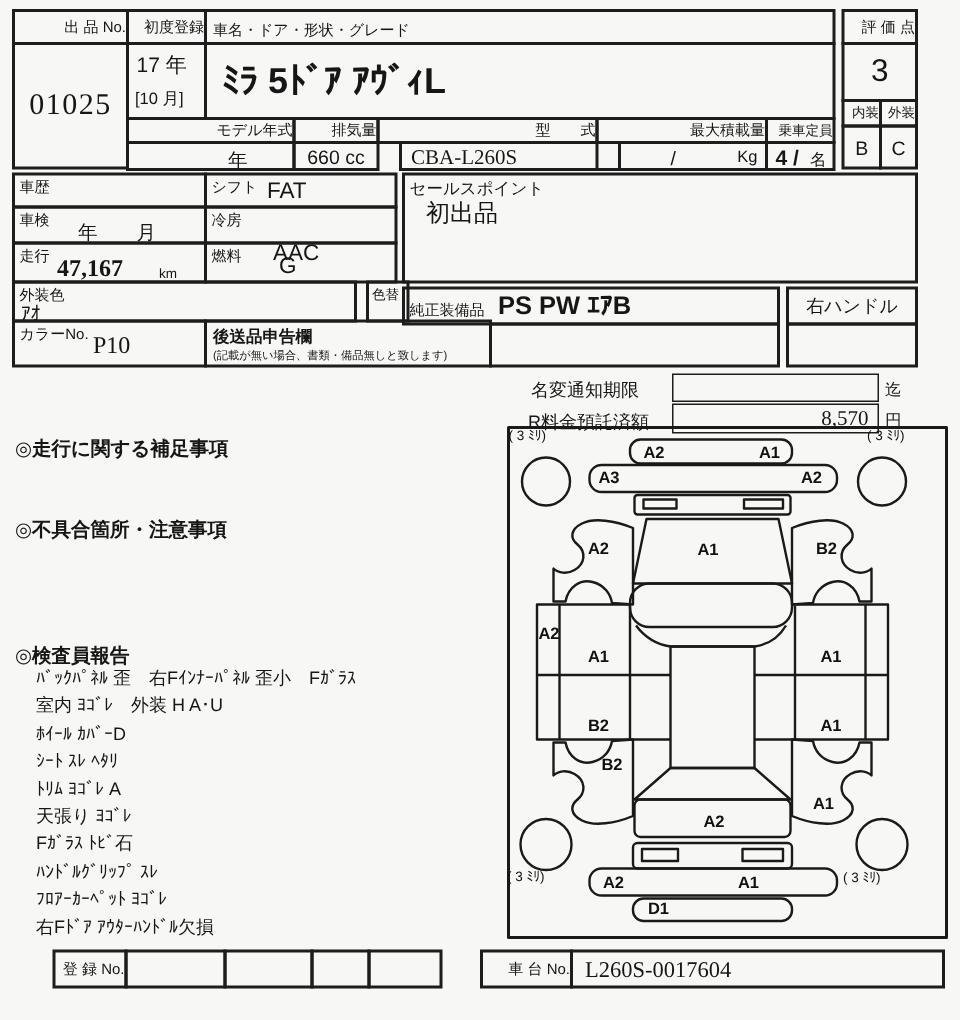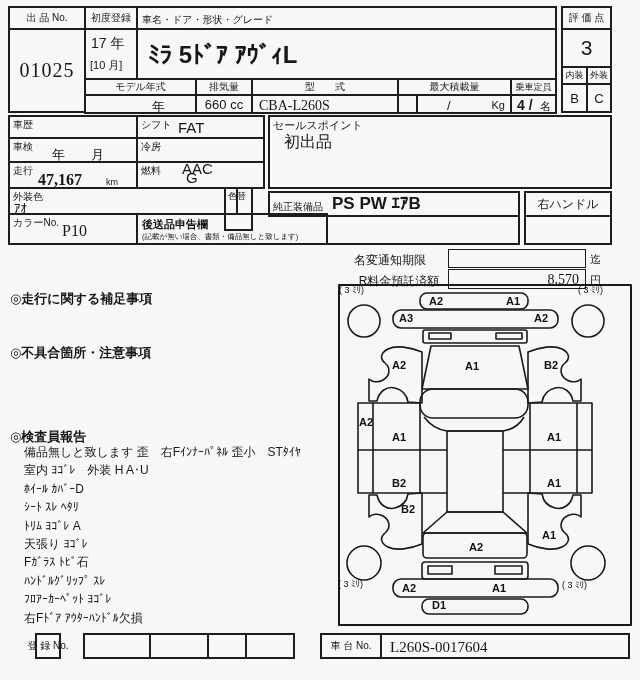--- a/index.html
+++ b/index.html
@@ -1,20 +1,20 @@
 <!DOCTYPE html>
 <html><head>
 <meta charset="utf-8">
 <style>
   html,body{margin:0;padding:0;background:#eee;}
   #page{position:relative;width:640px;height:680px;background:#f7f7f5;color:#161616;
         font-family:"Liberation Sans","DejaVu Sans",sans-serif;overflow:hidden;}
   .cell{position:absolute;border:2px solid #1d1d1d;box-sizing:border-box;background:transparent;}
   .thin{border-width:1.5px;}
-  .hd{display:flex;align-items:center;justify-content:center;font-size:10px;white-space:nowrap;}
+  .hd{display:flex;align-items:center;justify-content:flex-end;font-size:10px;white-space:nowrap;}
   .cen{display:flex;align-items:center;justify-content:center;}
   .lbl{position:absolute;top:1px;left:3px;font-size:10px;white-space:nowrap;}
   .txt{position:absolute;white-space:nowrap;}
   .mono{font-family:Liberation Serif, serif;}
   .heading{position:absolute;font-size:13px;font-weight:bold;white-space:nowrap;}
   #report-lines{position:absolute;left:24px;top:443px;width:310px;font-size:12px;line-height:18.4px;}
   #report-lines span{display:block;white-space:nowrap;}
   svg .code{font:600 11px "Liberation Sans","DejaVu Sans",sans-serif;text-anchor:middle;fill:#111;}
   svg .tire{font:9px "Liberation Sans","DejaVu Sans",sans-serif;fill:#111;}
 </style>
@@ -55,21 +55,21 @@
   <div class="cell hd" style="left:195px;top:78px;width:58px;height:18px">
       <span>排気量</span>
     </div>
   <div class="cell cen" style="left:195px;top:94px;width:58px;height:20px;font-size:13px">
       <span>660 cc</span>
     </div>
 
   <div class="cell hd" style="left:251px;top:78px;width:148px;height:18px">
       <span>型　　式</span>
     </div>
-  <div class="cell mono" style="left:251px;top:94px;width:167px;height:20px">
+  <div class="cell mono" style="left:266px;top:94px;width:148px;height:20px">
       <span class="txt" style="left:6px;top:2px;font-size:14px">CBA-L260S</span>
     </div>
 
   <div class="cell hd" style="left:397px;top:78px;width:115px;height:18px">
       <span>最大積載量</span>
     </div>
   <div class="cell" style="left:397px;top:94px;width:115px;height:20px">
     <span class="txt" style="left:48px;top:2px;font-size:13px">/</span>
     <span class="txt" style="right:5px;top:3px;font-size:11px">Kg</span>
   </div>
@@ -125,21 +125,21 @@
   </div>
   <div class="cell" style="left:8px;top:187px;width:230px;height:28px">
     <span class="lbl">外装色</span>
     <span class="txt" style="left:4px;top:12px;font-size:13px">ｱｵ</span>
   </div>
 
   <div class="cell" style="left:136px;top:161px;width:129px;height:28px">
     <span class="lbl">燃料</span>
     <span class="txt" style="left:48px;top:6px;font-size:15px">G</span>
   </div>
-  <div class="cell" style="left:224px;top:187px;width:29px;height:44px">
+  <div class="cell" style="left:244px;top:187px;width:29px;height:28px">
       <span class="lbl" style="font-size:9px;left:2px">色替</span>
     </div>
 
   <div class="cell" style="left:8px;top:213px;width:130px;height:32px">
     <span class="lbl">カラーNo.</span>
     <span class="txt mono" style="left:52px;top:7px;font-size:16px">P10</span>
   </div>
   <div class="cell" style="left:136px;top:213px;width:192px;height:32px">
     <span class="txt" style="left:4px;top:2px;font-size:11px;font-weight:bold">後送品申告欄</span>
     <span class="txt" style="left:4px;top:17px;font-size:7.5px">(記載が無い場合、書類・備品無しと致します)</span>
@@ -159,31 +159,31 @@
       <span>右ハンドル</span>
     </div>
   <div class="cell" style="left:524px;top:215px;width:88px;height:30px"></div>
 
   <span class="txt" style="left:340px;top:252px;width:86px;text-align:right;font-size:12px">名変通知期限</span>
   <div class="cell thin" style="left:448px;top:249px;width:138px;height:19px">
       <span class="txt" style="right:6px;top:1px;font-size:13px"></span>
     </div>
   <span class="txt" style="left:590px;top:252px;font-size:11px">迄</span>
 
-  <span class="txt" style="left:352px;top:273px;width:94px;text-align:center;font-size:12px">R料金預託済額</span>
+  <span class="txt" style="left:352px;top:273px;width:94px;text-align:left;font-size:12px">R料金預託済額</span>
   <div class="cell thin" style="left:448px;top:269px;width:138px;height:20px">
       <span class="txt mono" style="right:6px;top:2px;font-size:14px">8,570</span>
     </div>
   <span class="txt" style="left:590px;top:273px;font-size:11px">円</span>
 
   <span class="heading" style="left:10px;top:290px">◎走行に関する補足事項</span>
   <span class="heading" style="left:10px;top:344px">◎不具合箇所・注意事項</span>
   <span class="heading" style="left:10px;top:428px">◎検査員報告</span>
   <div id="report-lines">
-    <span>備品無しと致します 歪　右Fｲﾝﾅｰﾊﾟﾈﾙ 歪小　STﾀｲﾔ</span>
+    <span>ﾊﾞｯｸﾊﾟﾈﾙ 歪　右Fｲﾝﾅｰﾊﾟﾈﾙ 歪小　Fｶﾞﾗｽ</span>
     <span>室内 ﾖｺﾞﾚ　外装 H A･U</span>
     <span>ﾎｲｰﾙ ｶﾊﾞｰD</span>
     <span>ｼｰﾄ ｽﾚ ﾍﾀﾘ</span>
     <span>ﾄﾘﾑ ﾖｺﾞﾚ A</span>
     <span>天張り ﾖｺﾞﾚ</span>
     <span>Fｶﾞﾗｽ ﾄﾋﾞ石</span>
     <span>ﾊﾝﾄﾞﾙｸﾞﾘｯﾌﾟ ｽﾚ</span>
     <span>ﾌﾛｱｰｶｰﾍﾟｯﾄ ﾖｺﾞﾚ</span>
     <span>右Fﾄﾞｱ ｱｳﾀｰﾊﾝﾄﾞﾙ欠損</span>
   </div>
@@ -236,21 +236,21 @@
     <text class="code" x="408" y="513">B2</text>
     <text class="code" x="554" y="441">A1</text>
     <text class="code" x="554" y="487">A1</text>
     <text class="code" x="549" y="539">A1</text>
     <text class="code" x="476" y="551">A2</text>
     <text class="code" x="409" y="592">A2</text>
     <text class="code" x="499" y="592">A1</text>
     <text class="code" x="439" y="609">D1</text>
   </svg>
 
-  <div class="cell hd" style="left:35px;top:633px;width:26px;height:26px">
+  <div class="cell hd" style="left:35px;top:633px;width:50px;height:26px">
       <span>登 録 No.</span>
     </div>
   <div class="cell" style="left:83px;top:633px;width:68px;height:26px"></div>
   <div class="cell" style="left:149px;top:633px;width:60px;height:26px"></div>
   <div class="cell" style="left:207px;top:633px;width:40px;height:26px"></div>
   <div class="cell" style="left:245px;top:633px;width:50px;height:26px"></div>
 
   <div class="cell hd" style="left:320px;top:633px;width:62px;height:26px">
       <span>車 台 No.</span>
     </div>

